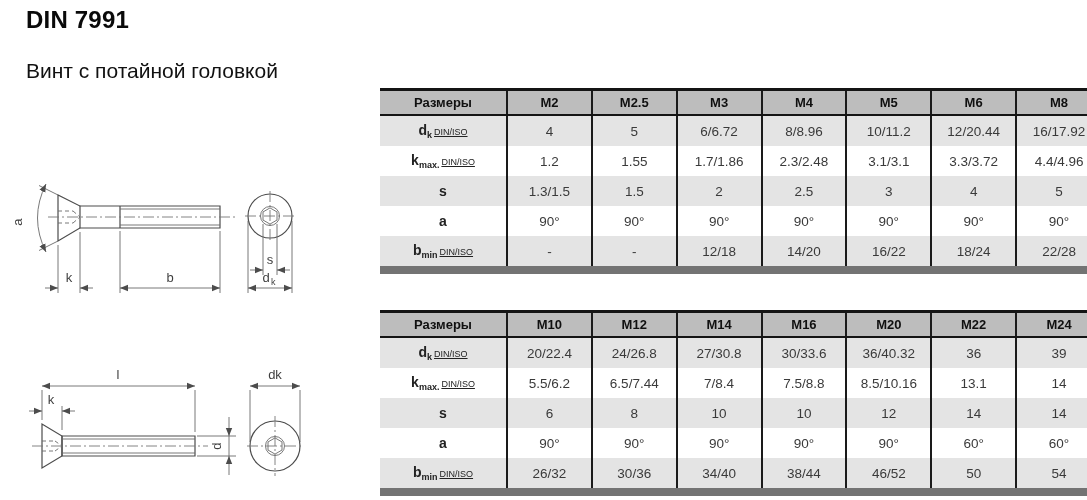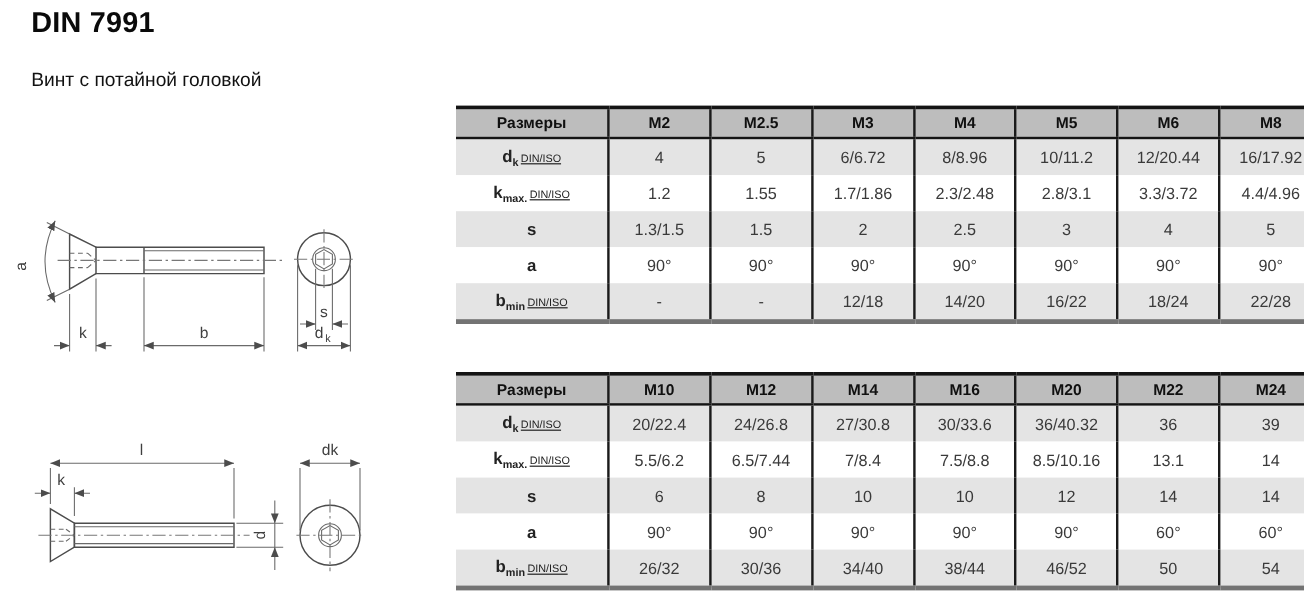--- a/index.html
+++ b/index.html
@@ -1,33 +1,33 @@
 <!DOCTYPE html>
 <html><head>
 <meta charset="utf-8">
 <style>
   html,body{margin:0;padding:0;background:#fff;}
   .page{position:relative;width:1087px;height:500px;background:#fff;overflow:hidden;
         font-family:"Liberation Sans", sans-serif;color:#222;}
   
   .title-block{position:absolute;left:26px;top:4px;}
   .std{font-size:24px;font-weight:bold;color:#0a0a0a;line-height:31px;letter-spacing:.2px;}
-  .subtitle{font-size:16px;font-weight:normal;color:#111;margin-top:24px;}
+  .subtitle{font-size:21px;font-weight:normal;color:#111;margin-top:24px;}
   
   .tbl{position:absolute;left:380px;width:721px;}
   .t1{top:88px;}
   .t2{top:310px;}
   table{border-collapse:collapse;table-layout:fixed;width:100%;}
   col.c0{width:127px;}
   thead th{background:#bdbdbd;border-top:3px solid #141414;border-bottom:2px solid #141414;
            height:23px;font-size:13px;font-weight:bold;color:#101010;padding:0;}
   tbody td{height:30px;text-align:center;font-size:13.5px;color:#3a3a3a;padding:0;}
   tbody tr:nth-child(odd) td{background:#e4e4e4;}
   tbody tr:nth-child(even) td{background:#ffffff;}
-  tbody tr:last-child td{border-bottom:4px solid #737373;}
+  tbody tr:last-child td{border-bottom:8px solid #737373;}
   th + th, td + td{border-left:2px solid #1a1a1a;}
   .lbl-main{font-weight:bold;font-size:14px;color:#222;}
   .lbl-sub{font-size:9px;font-weight:bold;vertical-align:-3px;color:#222;}
   .lbl-suf{font-size:9px;color:#222;margin-left:2px;font-weight:normal;text-decoration:underline;}
   
   svg.draw{position:absolute;}
   .d1{left:5px;top:163px;}
   .d2{left:5px;top:356px;}
   .ln{stroke:#4c4c4c;stroke-width:1.2;fill:none;stroke-linecap:square;}
   .thin{stroke:#6a6a6a;stroke-width:0.9;fill:none;}
@@ -192,21 +192,21 @@
             <td>10/11.2</td>
             <td>12/20.44</td>
             <td>16/17.92</td>
           </tr>
           <tr>
             <td><span class="lbl-main">k</span><span class="lbl-sub">max.</span><span class="lbl-suf">DIN/ISO</span></td>
             <td>1.2</td>
             <td>1.55</td>
             <td>1.7/1.86</td>
             <td>2.3/2.48</td>
-            <td>2.8/3.1</td>
+            <td>3.1/3.1</td>
             <td>3.3/3.72</td>
             <td>4.4/4.96</td>
           </tr>
           <tr>
             <td><span class="lbl-main">s</span></td>
             <td>1.3/1.5</td>
             <td>1.5</td>
             <td>2</td>
             <td>2.5</td>
             <td>3</td>

